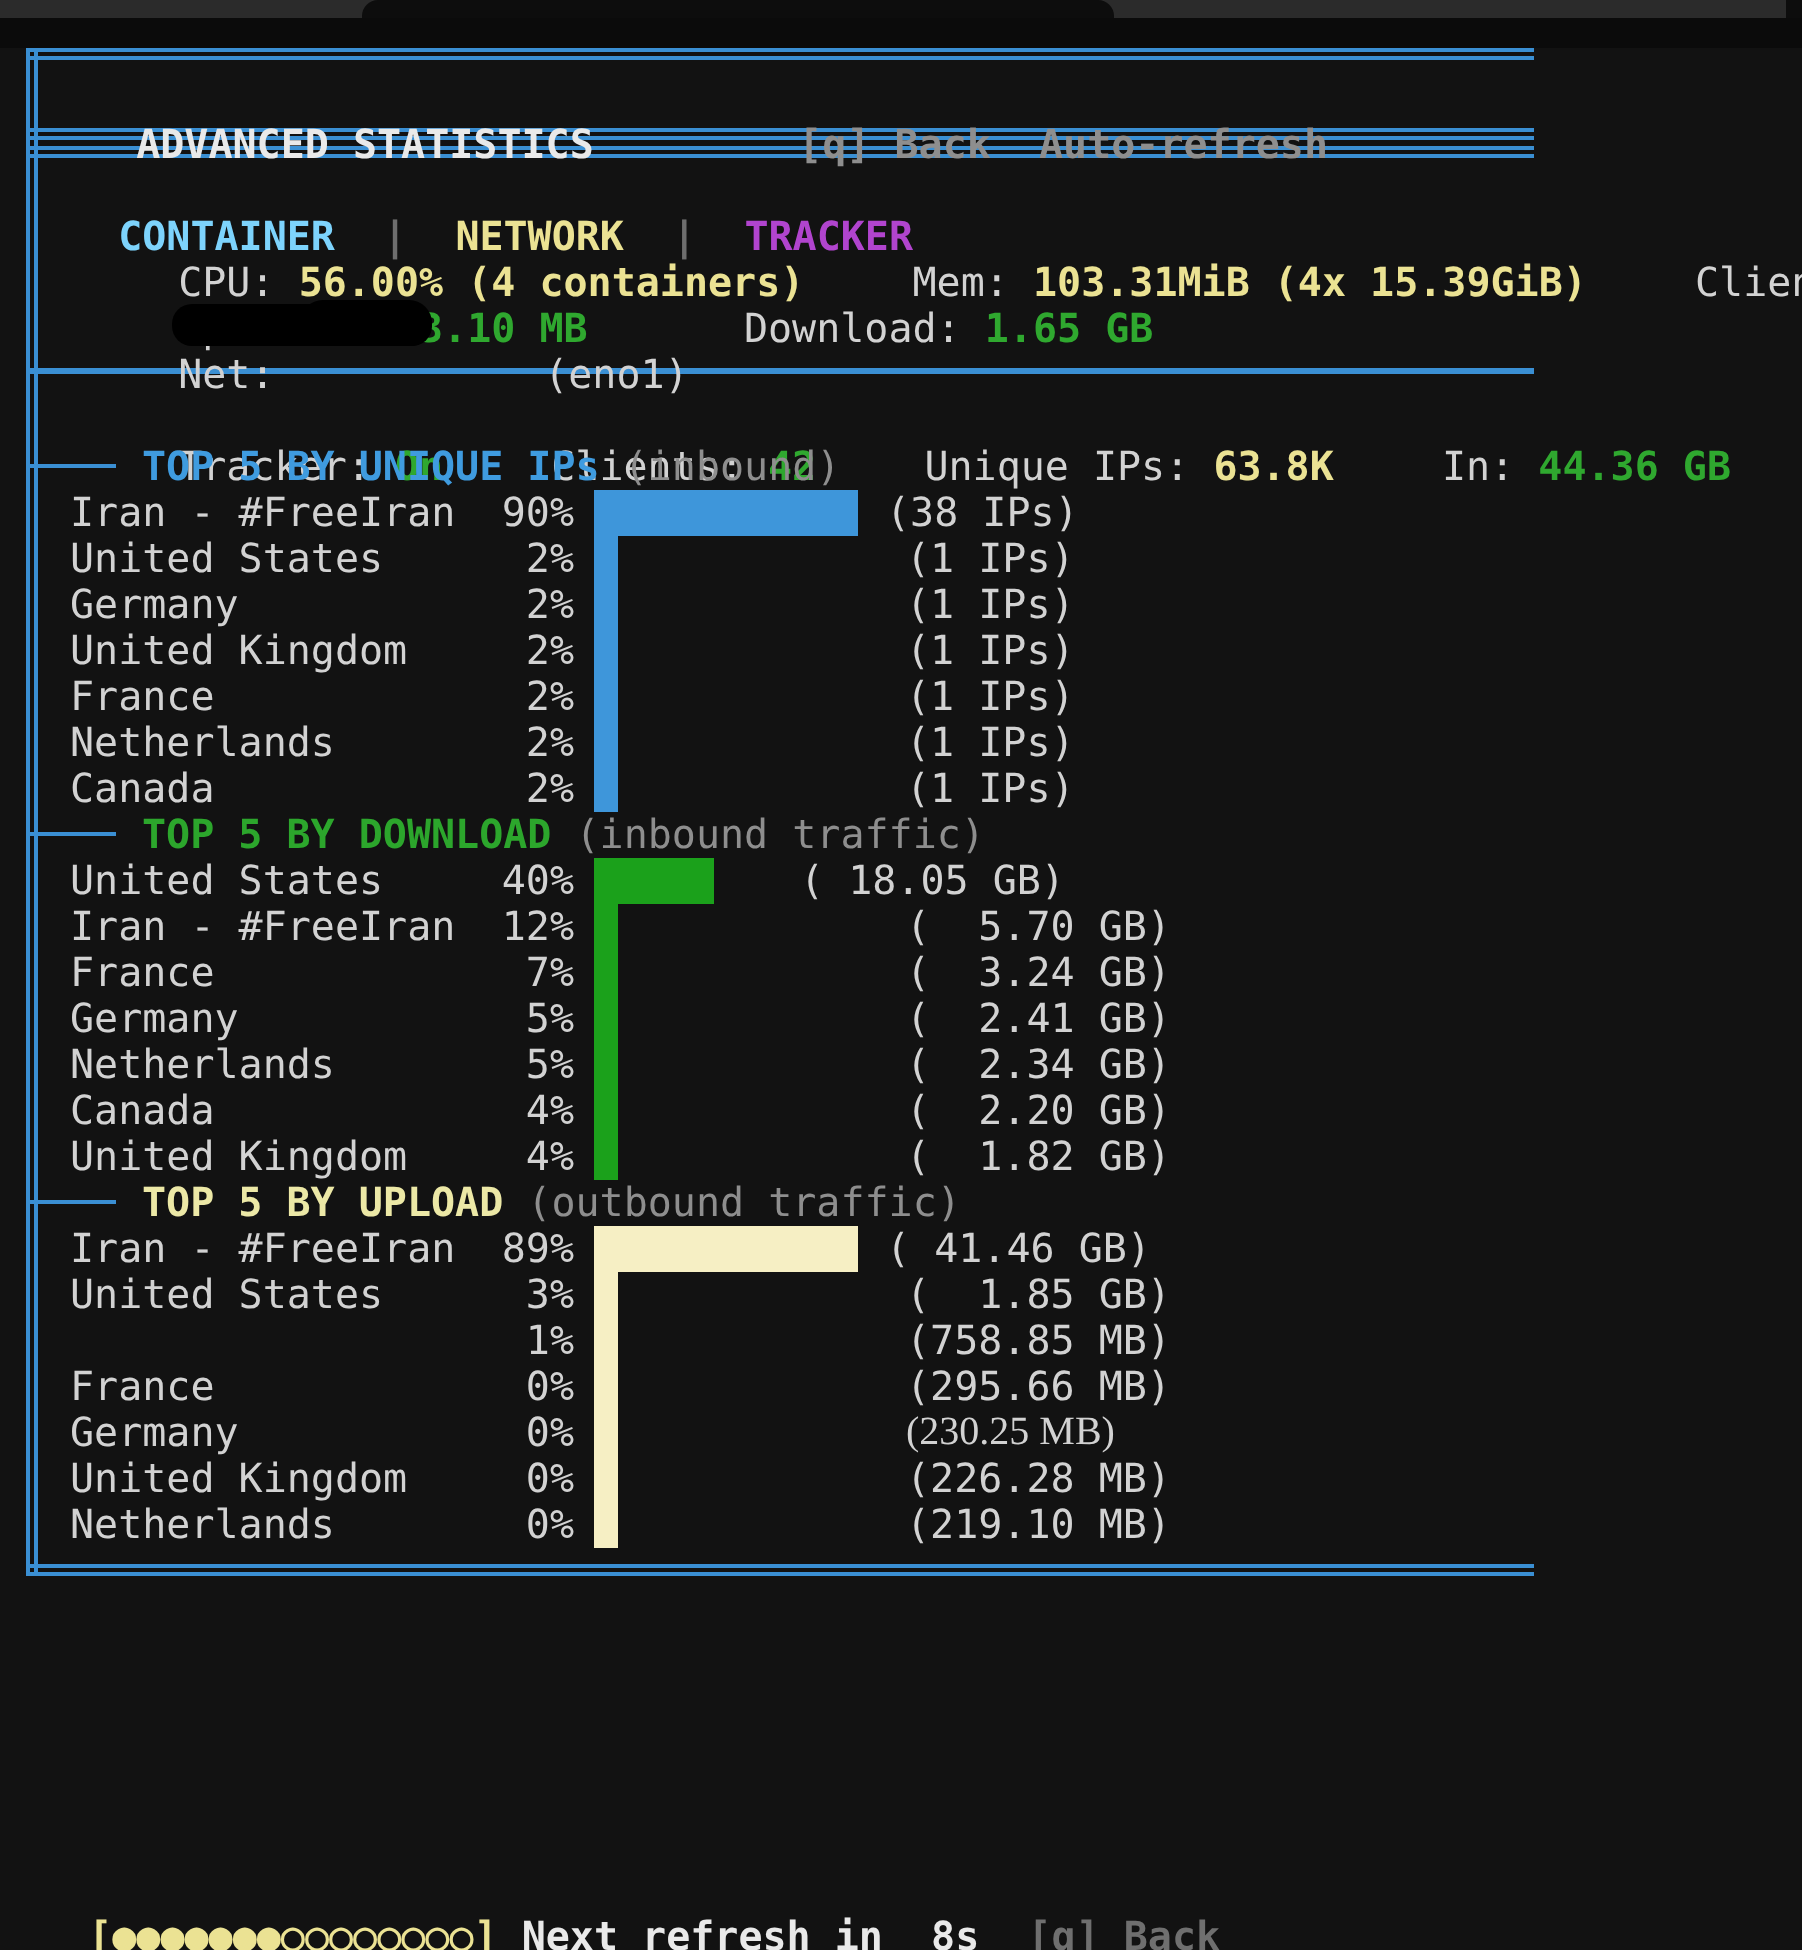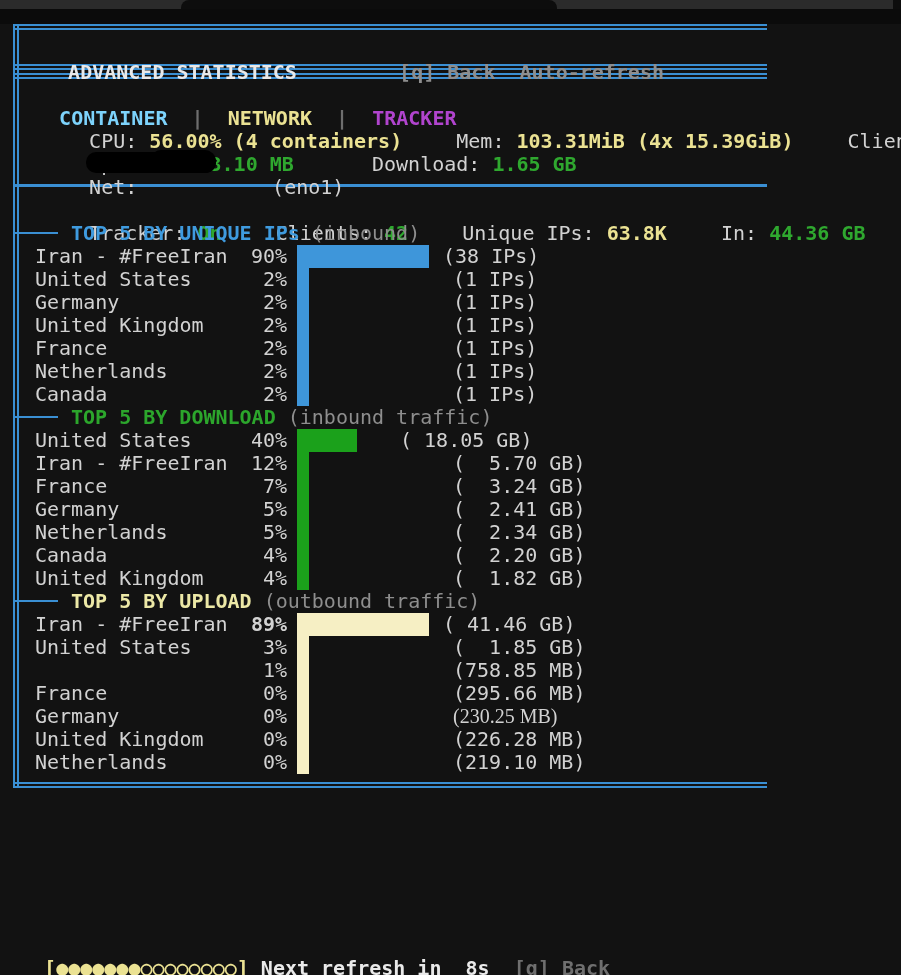--- a/index.html
+++ b/index.html
@@ -174,21 +174,21 @@
         <span class="row-pct" style="left: 215px; width: 72px;">4%</span>
         <div class="bar" style="left: 297px; width: 12px; background: rgb(27, 161, 27);"></div>
         <span class="row-value" style="left: 453px;">(  1.82 GB)</span>
       </div>
     </div>
     <div>
       <div class="bline" style="left: 13px; top: 600px; width: 45px; height: 2px;"></div>
       <div class="line" style="left: 71px; top: 590px;"><span class="sec-title" style="color: rgb(236, 232, 166);">TOP 5 BY UPLOAD</span><span class="sec-sub"> (outbound traffic)</span></div>
       <div style="position: absolute; left: 0px; top: 613px; width: 901px; height: 23px;">
         <span class="row-name" style="left: 35px;">Iran - #FreeIran</span>
-        <span class="row-pct" style="left: 215px; width: 72px; font-weight: bold;">89%</span>
+        <span class="row-pct" style="left: 215px; width: 72px;">89%</span>
         <div class="bar" style="left: 297px; width: 132px; background: rgb(246, 239, 196);"></div>
         <span class="row-value" style="left: 443px;">( 41.46 GB)</span>
       </div>
       <div style="position: absolute; left: 0px; top: 636px; width: 901px; height: 23px;">
         <span class="row-name" style="left: 35px;">United States</span>
         <span class="row-pct" style="left: 215px; width: 72px;">3%</span>
         <div class="bar" style="left: 297px; width: 12px; background: rgb(246, 239, 196);"></div>
         <span class="row-value" style="left: 453px;">(  1.85 GB)</span>
       </div>
       <div style="position: absolute; left: 0px; top: 659px; width: 901px; height: 23px;">

